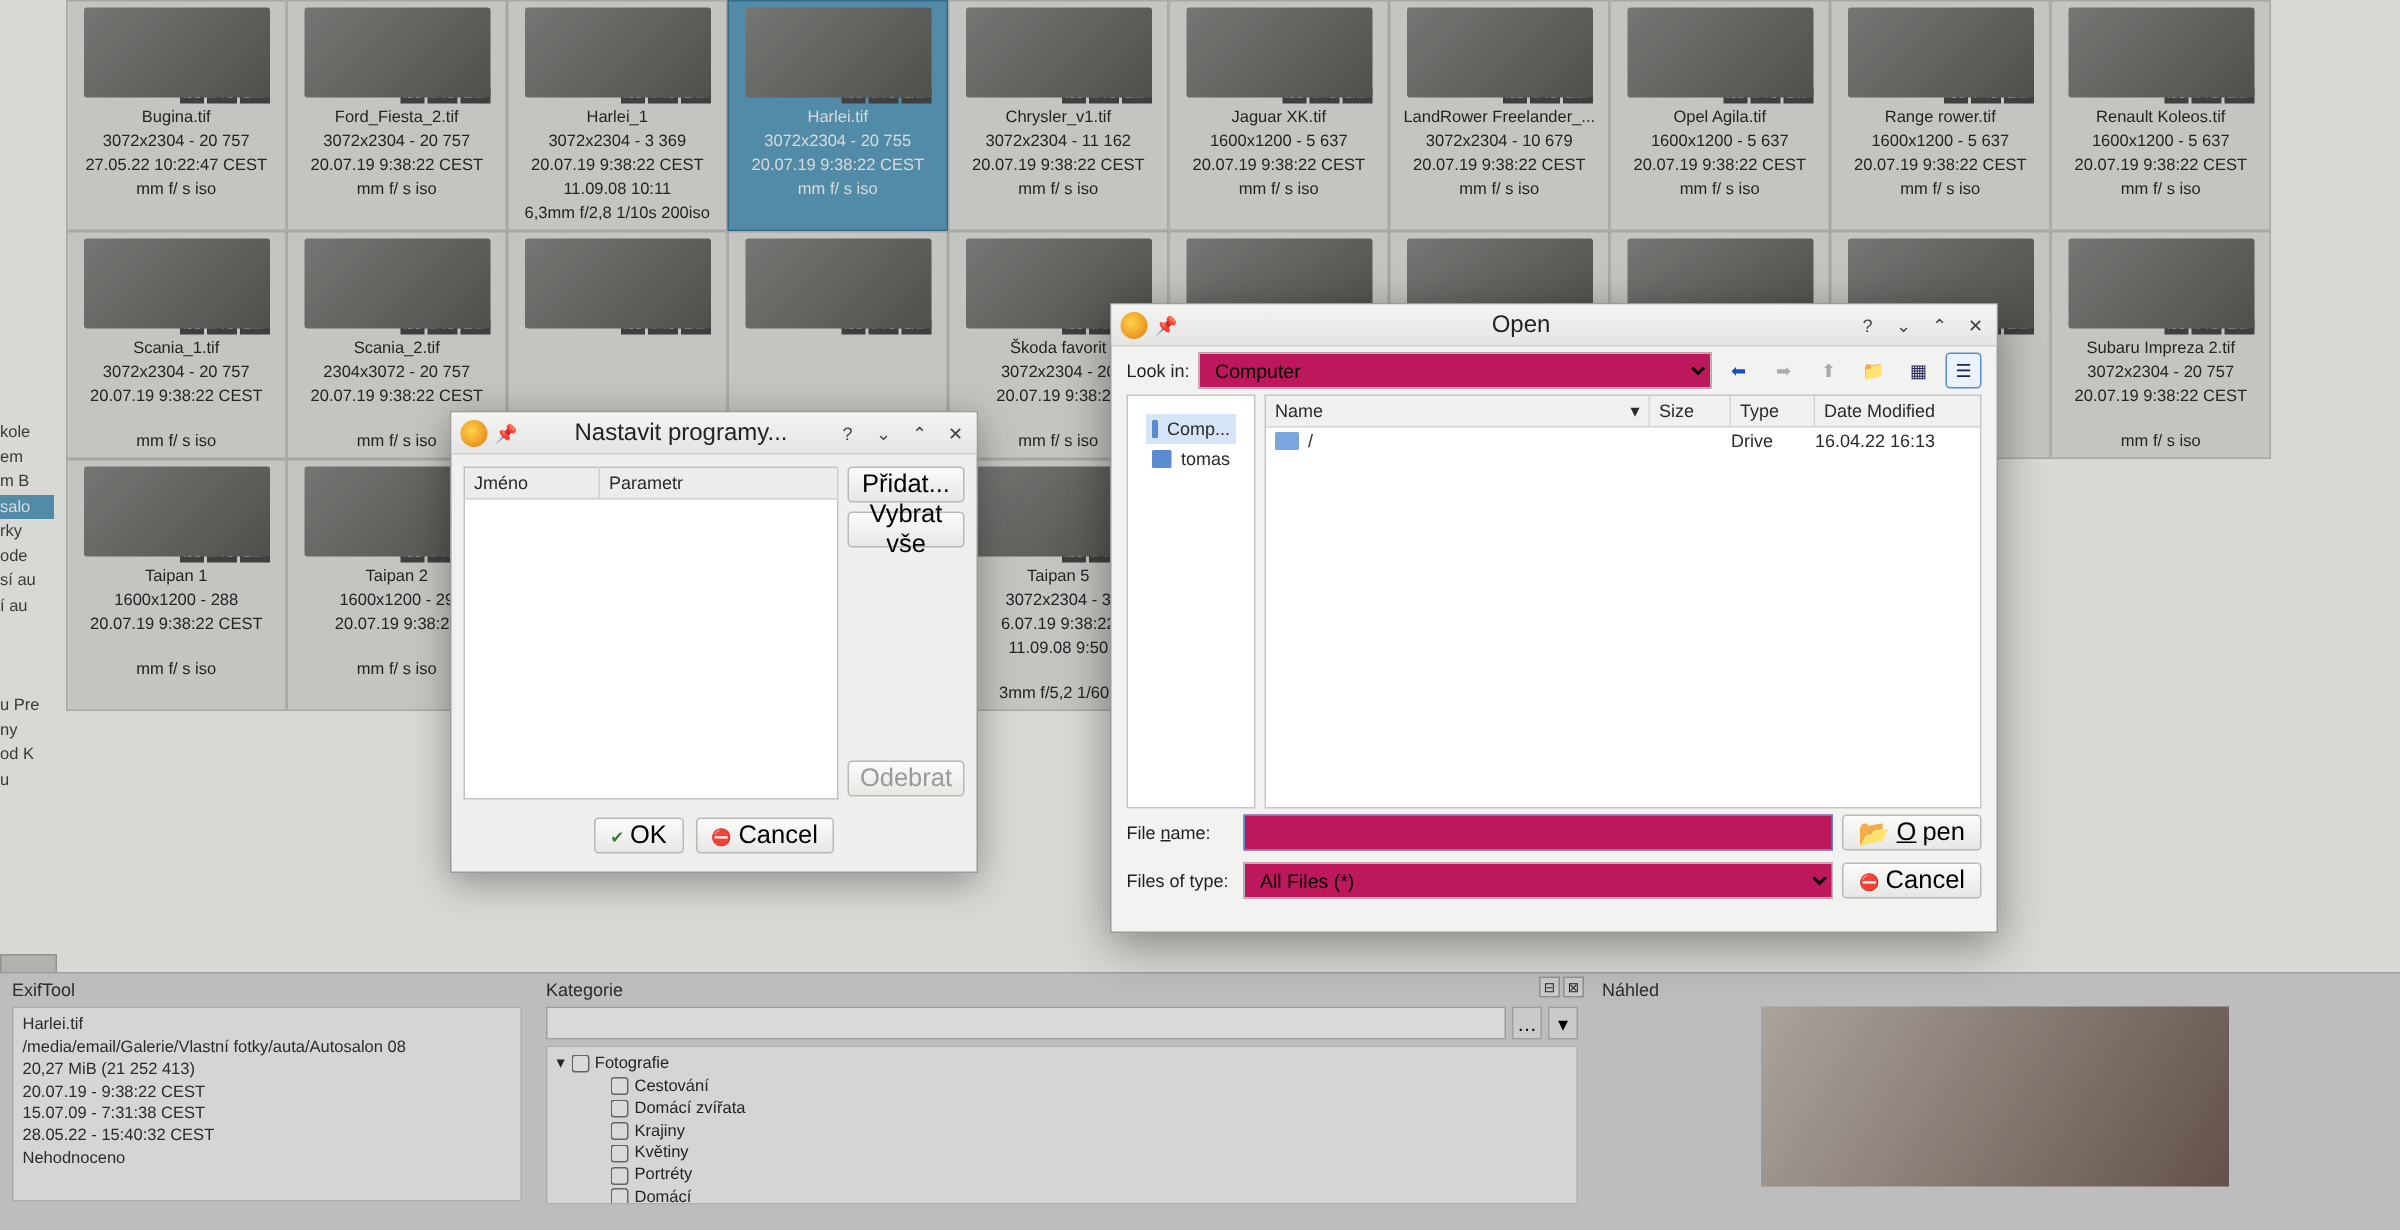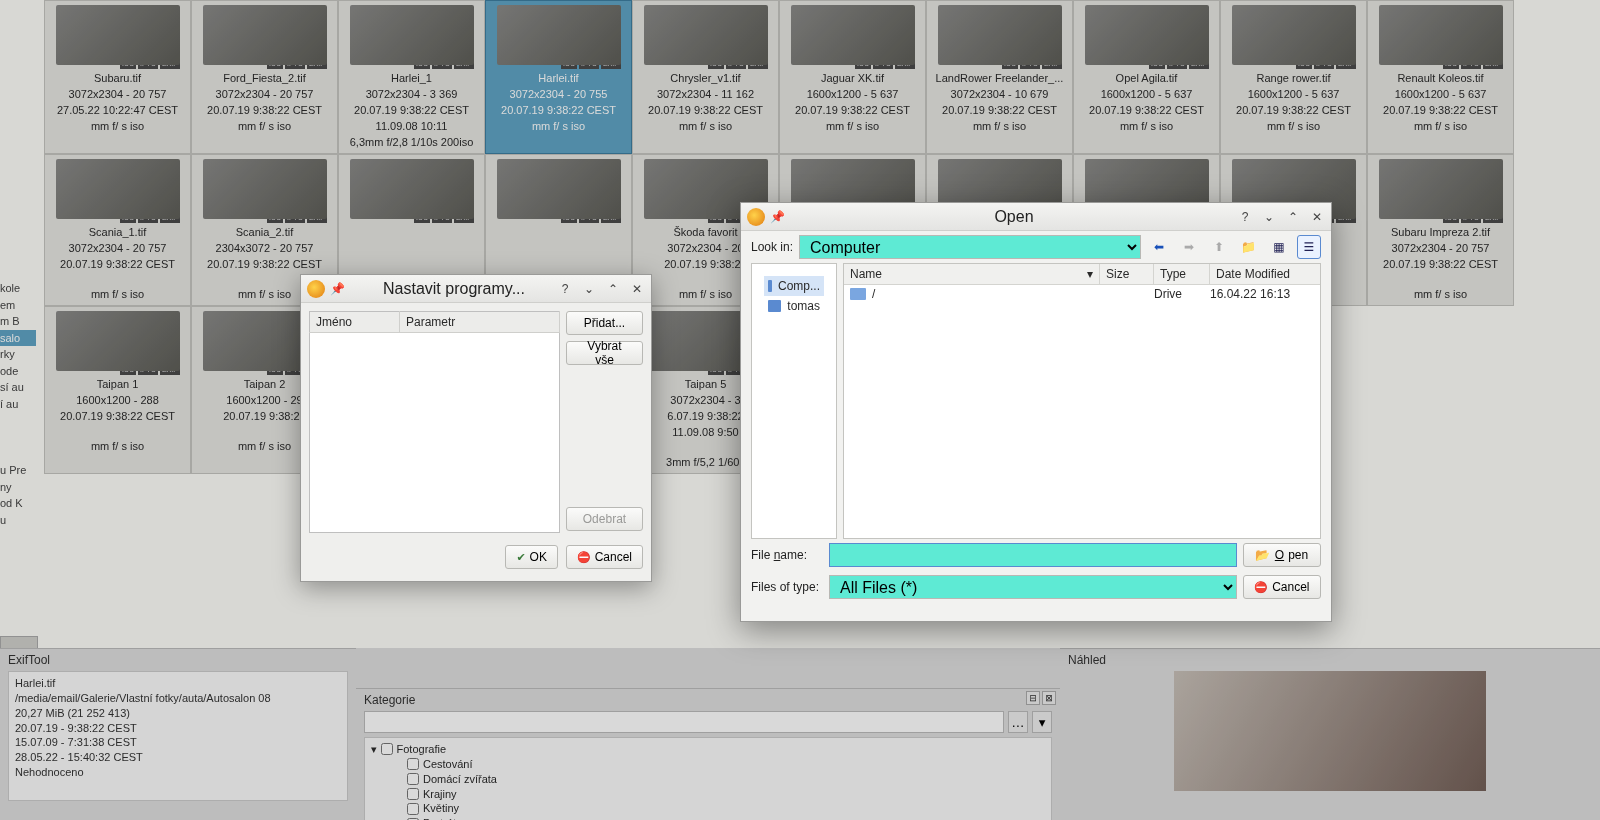--- a/index.html
+++ b/index.html
@@ -47,31 +47,31 @@
 .dlg1 .titlebar, .dlg2 .titlebar { height: 28px; display: flex; align-items: center; padding: 0 6px; background: linear-gradient(#f4f4f2,#e4e4e2); border-bottom: 1px solid #cfcfcc; }
 .titlebar .appicon { width: 18px; height: 18px; border-radius: 50%; background: radial-gradient(circle at 40% 40%, #ffd24a, #e07a10); margin-right: 6px; }
 .titlebar .pin { width: 14px; height: 14px; margin-right: 6px; color: #444; display:flex; align-items:center; justify-content:center;}
 .titlebar .ttl { flex: 1; text-align: center; font-size: 16px; color: #222; }
 .titlebar .winbtns { display: flex; gap: 8px; color: #444; }
 .titlebar .winbtns span { width: 16px; height: 16px; display: inline-flex; align-items: center; justify-content: center; cursor: pointer; }
 .dlg1 .body { padding: 8px; display: flex; gap: 6px; height: 236px; }
 .dlg1 table { border-collapse: collapse; width: 254px; background: #fff; border: 1px solid #bfbfbf; }
 .dlg1 th { background: #ececea; font-weight: normal; font-size: 12px; text-align: left; padding: 3px 6px; border-right: 1px solid #cfcfcc; border-bottom: 1px solid #cfcfcc; }
 .dlg1 .listcol { width: 78px; display: flex; flex-direction: column; gap: 6px; }
-.dlg1 .btn, .dlg2 .btn { height: 24px; border: 1px solid #b8b8b4; background: linear-gradient(#fbfbfa,#e7e7e4); border-radius: 3px; font-size: 12px; display: inline-flex; align-items: center; justify-content: center; gap: 4px; padding: 0 10px; cursor: pointer; }
+.dlg1 .btn, .dlg2 .btn { height: 24px; border: 1px solid #b8b8b4; background: linear-gradient(#fbfbfa,#e7e7e4); border-radius: 3px; font-size: 17px; display: inline-flex; align-items: center; justify-content: center; gap: 4px; padding: 0 10px; cursor: pointer; }
 .dlg1 .btn.disabled { color: #9a9a98; }
-.dlg1 .footer { display: flex; justify-content: flex-end; gap: 8px; padding: 6px 8px; }
+.dlg1 .footer { display: flex; justify-content: center; gap: 8px; padding: 6px 8px; }
 .icon-ok::before { content: "✔"; color: #3a7a3a; font-size: 11px; }
 .icon-cancel::before { content: "⛔"; color: #c23; font-size: 11px; }
 
 
 .dlg2 { position: absolute; left: 740px; top: 202px; width: 592px; height: 420px; background: #f2f2f0; border: 1px solid #9a9a98; box-shadow: 0 8px 30px rgba(0,0,0,.4); }
 .dlg2 .row { display: flex; align-items: center; gap: 6px; padding: 4px 10px; }
 .dlg2 label { color: #222; }
-.dlg2 select, .dlg2 input[type=text] { height: 24px; border: 1px solid #b8b8b4; background: #5eead4; padding: 0 6px; font-size: 16px; }
+.dlg2 select, .dlg2 input[type=text] { height: 24px; border: 1px solid #b8b8b4; background: #be185d; padding: 0 6px; font-size: 13px; }
 .dlg2 .navbtn { width: 24px; height: 24px; display: inline-flex; align-items: center; justify-content: center; border: 1px solid transparent; border-radius: 3px; color: #225; cursor: pointer; }
 .dlg2 .navbtn.active { border: 1px solid #5a8ad0; background: #eaf2ff; }
 .dlg2 .navbtn.dis { color: #aaa; }
 .dlg2 .splitter { display: flex; gap: 6px; padding: 0 10px; height: 276px; }
 .dlg2 .places { width: 86px; background: #fff; border: 1px solid #c4c4c0; padding: 12px; }
 .dlg2 .places .item { display: flex; align-items: center; gap: 6px; padding: 3px 4px; font-size: 12px; }
 .dlg2 .places .item.sel { background: #d5e4f7; }
 .dlg2 .placesicon { width: 16px; height: 12px; background: #5a8ad0; border-radius: 1px; }
 .dlg2 .filelist { flex: 1; background: #fff; border: 1px solid #c4c4c0; display: flex; flex-direction: column; }
 .dlg2 .cols { display: flex; background: #f0f0ee; border-bottom: 1px solid #d4d4d0; font-size: 12px; }
@@ -84,21 +84,21 @@
 .dlg2 .frow { display: flex; font-size: 12px; padding: 2px 0; }
 .dlg2 .frow .c-name { flex: 1; display: flex; align-items: center; gap: 6px; padding-left: 6px; }
 .dlg2 .frow .c-size { width: 54px; }
 .dlg2 .frow .c-type { width: 56px; }
 .dlg2 .frow .c-date { width: 110px; }
 .foldericon { width: 16px; height: 12px; background: #7aa6e0; border-radius: 1px; }
 .dlg-underline { text-decoration: underline; }
 
 .panel .smallbtns { position:absolute; right:4px; top:2px; display:flex; gap:2px;}
 .smallbtn{width:14px;height:14px;border:1px solid #aaa;background:#eee;font-size:9px;display:flex;align-items:center;justify-content:center;}
-.cats{position:relative;margin-top:40px;}
+.cats{position:relative;}
 </style>
 </head>
 <body>
 
 <div class="bg">
   <div class="sidebartext">
     <div>kole</div>
     <div>em </div>
     <div>m B</div>
     <div style="background:#5fa4c4;color:#fff">salo</div>
@@ -116,21 +116,21 @@
   <div class="grid" id="grid">
       <div class="cell">
         <div class="thumbwrap">
           <div class="thumb"></div>
         </div>
         <div class="badges">
           <span class="badge">ICC</span>
           <span class="badge">IPTC</span>
           <span class="badge">EXIF</span>
         </div>
-        <div class="line">Subaru.tif</div>
+        <div class="line">Bugina.tif</div>
         <div class="line">3072x2304 - 20 757</div>
         <div class="line">27.05.22 10:22:47 CEST</div>
         <div class="line">mm f/ s iso</div>
       </div>
       <div class="cell">
         <div class="thumbwrap">
           <div class="thumb"></div>
         </div>
         <div class="badges">
           <span class="badge">ICC</span>

